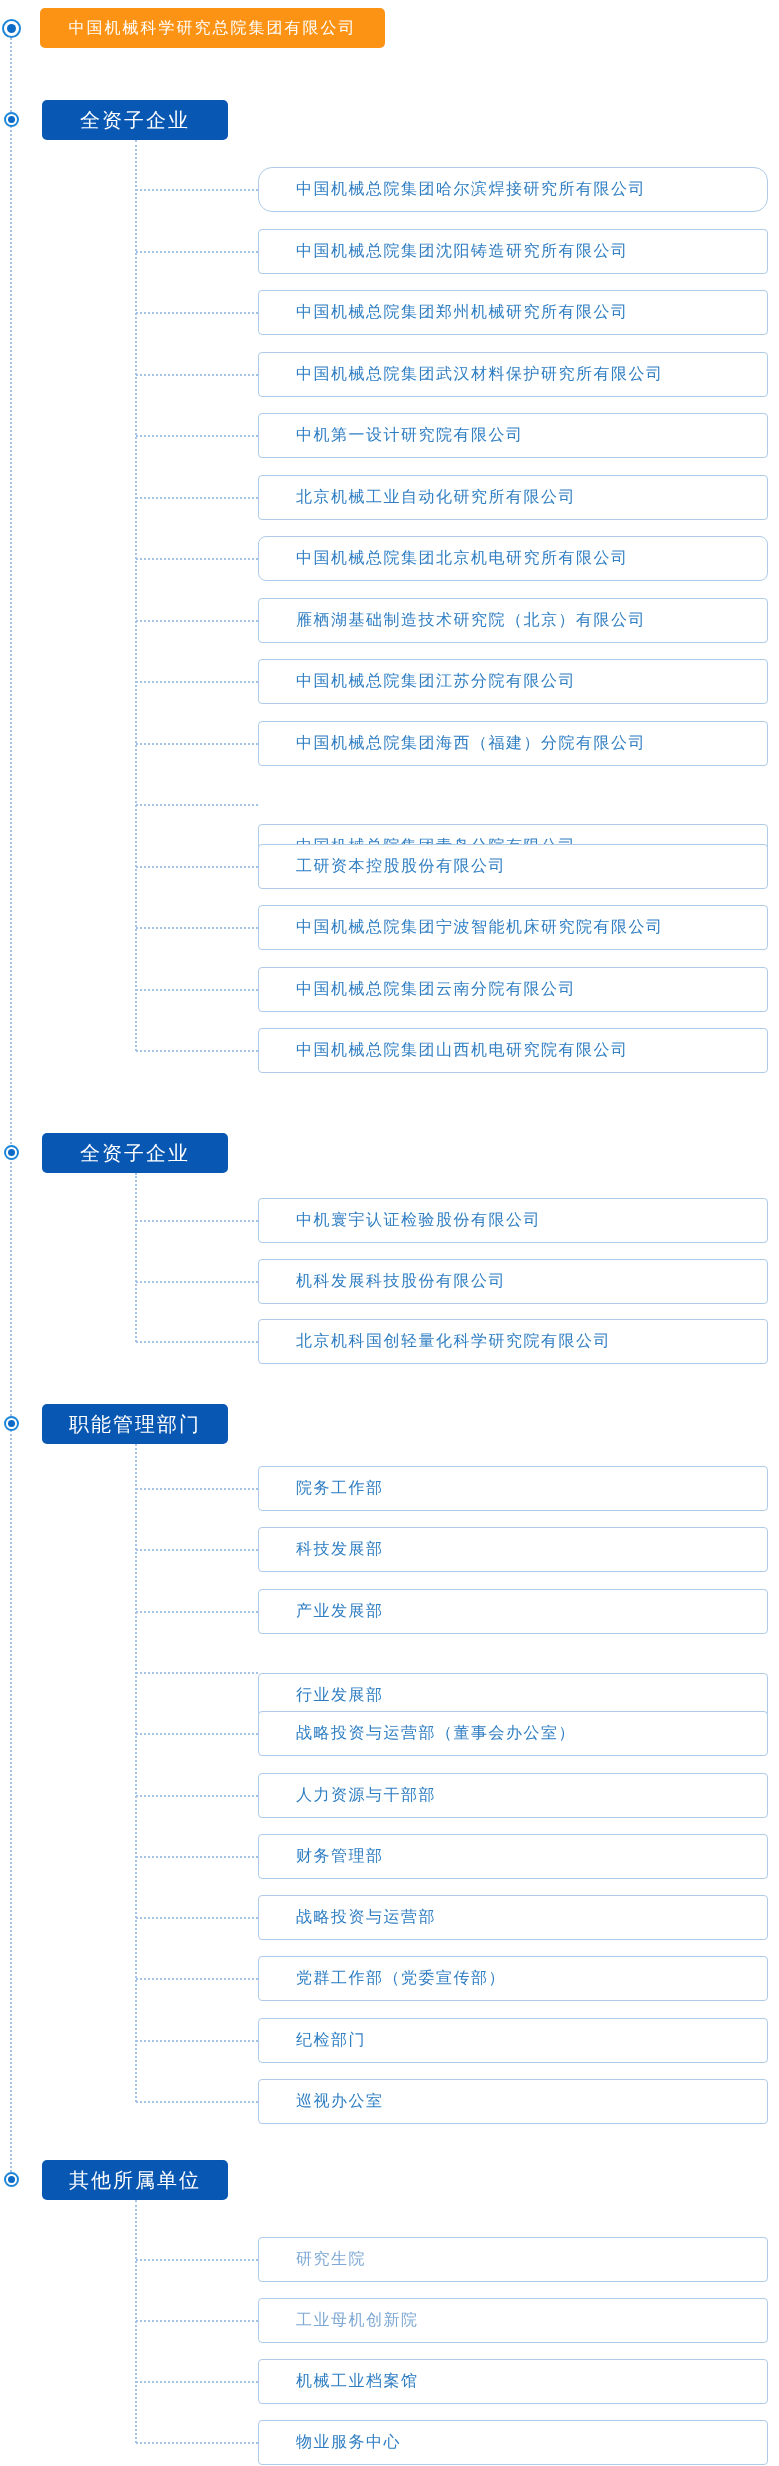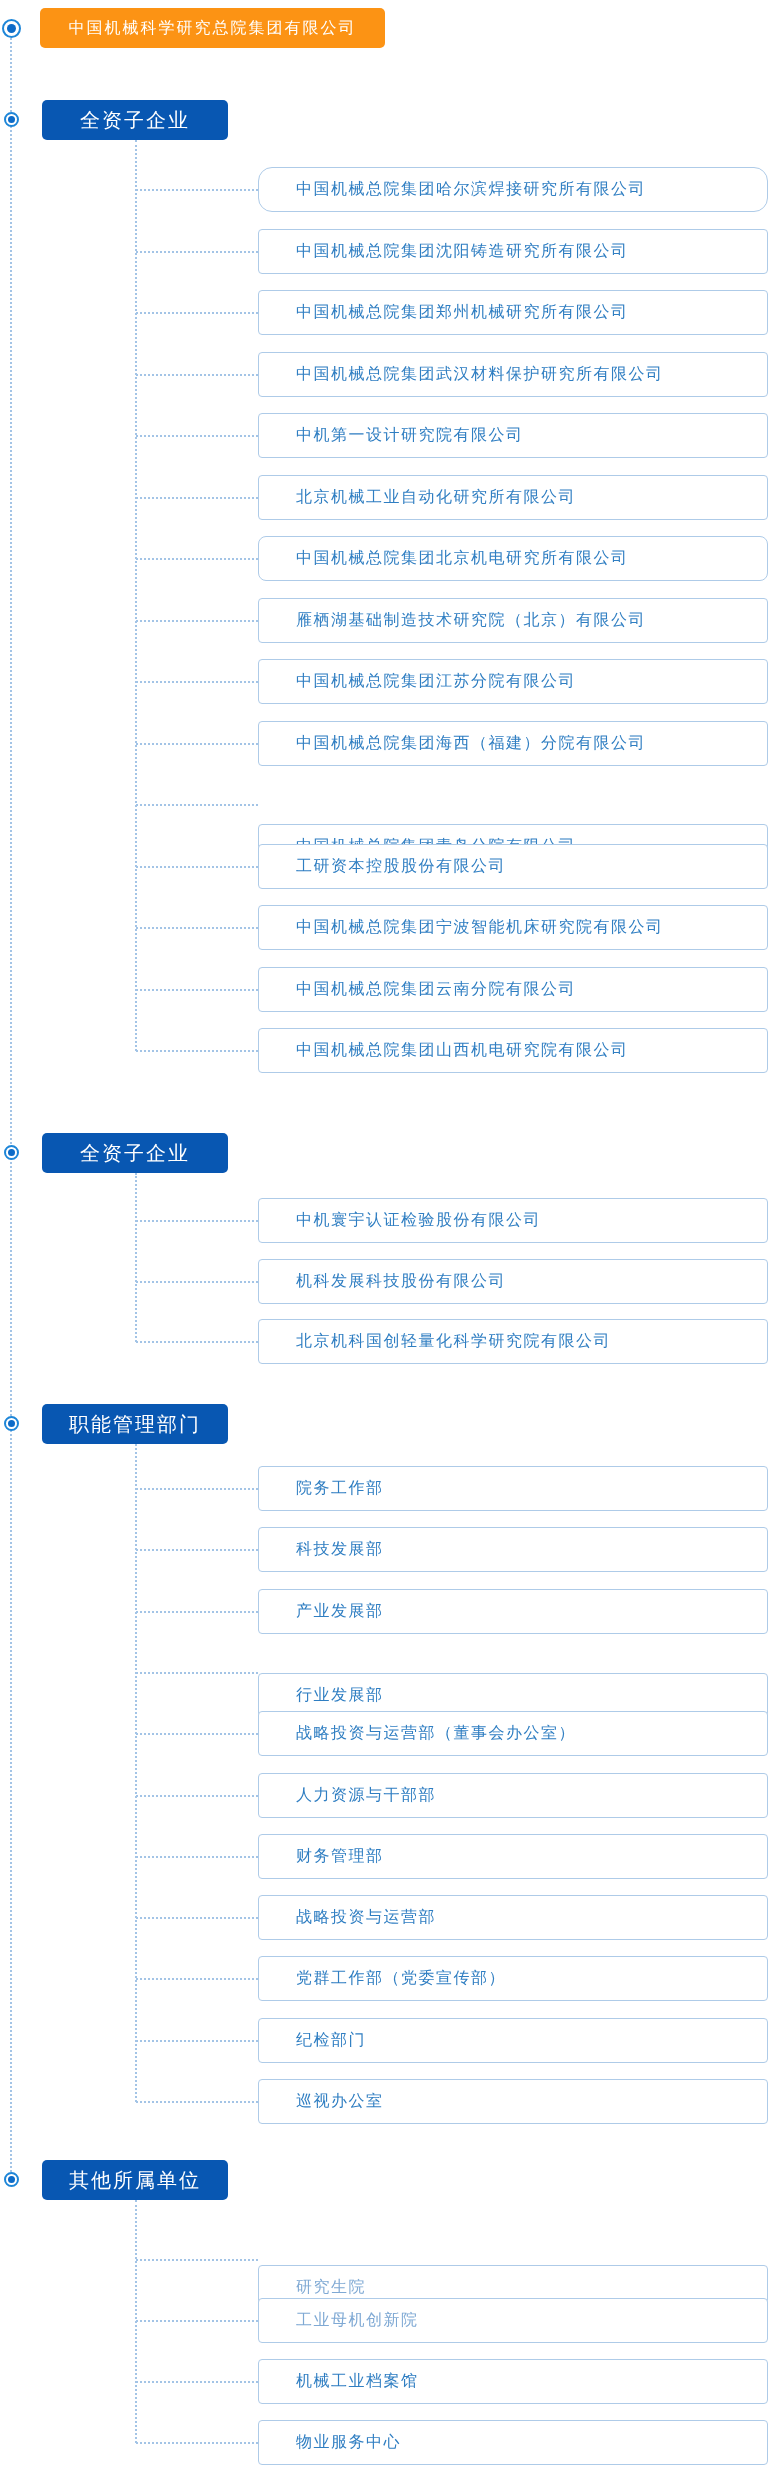--- a/index.html
+++ b/index.html
@@ -129,21 +129,21 @@
     <div class="hline" style="left: 136px; top: 2040px; width: 122px;"></div>
     <div class="item-node" style="top: 2018px;">纪检部门</div>
     <div class="hline" style="left: 136px; top: 2101px; width: 122px;"></div>
     <div class="item-node" style="top: 2079px;">巡视办公室</div>
     <span class="ring section-ring" style="left: 4px; top: 1416px;">
       <span class="dot"></span>
     </span>
     <div class="section-node" style="top: 1404px;">职能管理部门</div>
     <div class="vline" style="left: 135px; top: 2200px; height: 243px;"></div>
     <div class="hline" style="left: 136px; top: 2259px; width: 122px;"></div>
-    <div class="item-node muted" style="top: 2237px; margin-top: 28px;">研究生院</div>
+    <div class="item-node muted" style="top: 2237px;">研究生院</div>
     <div class="hline" style="left: 136px; top: 2320px; width: 122px;"></div>
     <div class="item-node muted" style="top: 2298px;">工业母机创新院</div>
     <div class="hline" style="left: 136px; top: 2381px; width: 122px;"></div>
     <div class="item-node" style="top: 2359px;">机械工业档案馆</div>
     <div class="hline" style="left: 136px; top: 2442px; width: 122px;"></div>
     <div class="item-node" style="top: 2420px;">物业服务中心</div>
     <span class="ring section-ring" style="left: 4px; top: 2172px;">
       <span class="dot"></span>
     </span>
     <div class="section-node" style="top: 2160px;">其他所属单位</div>

